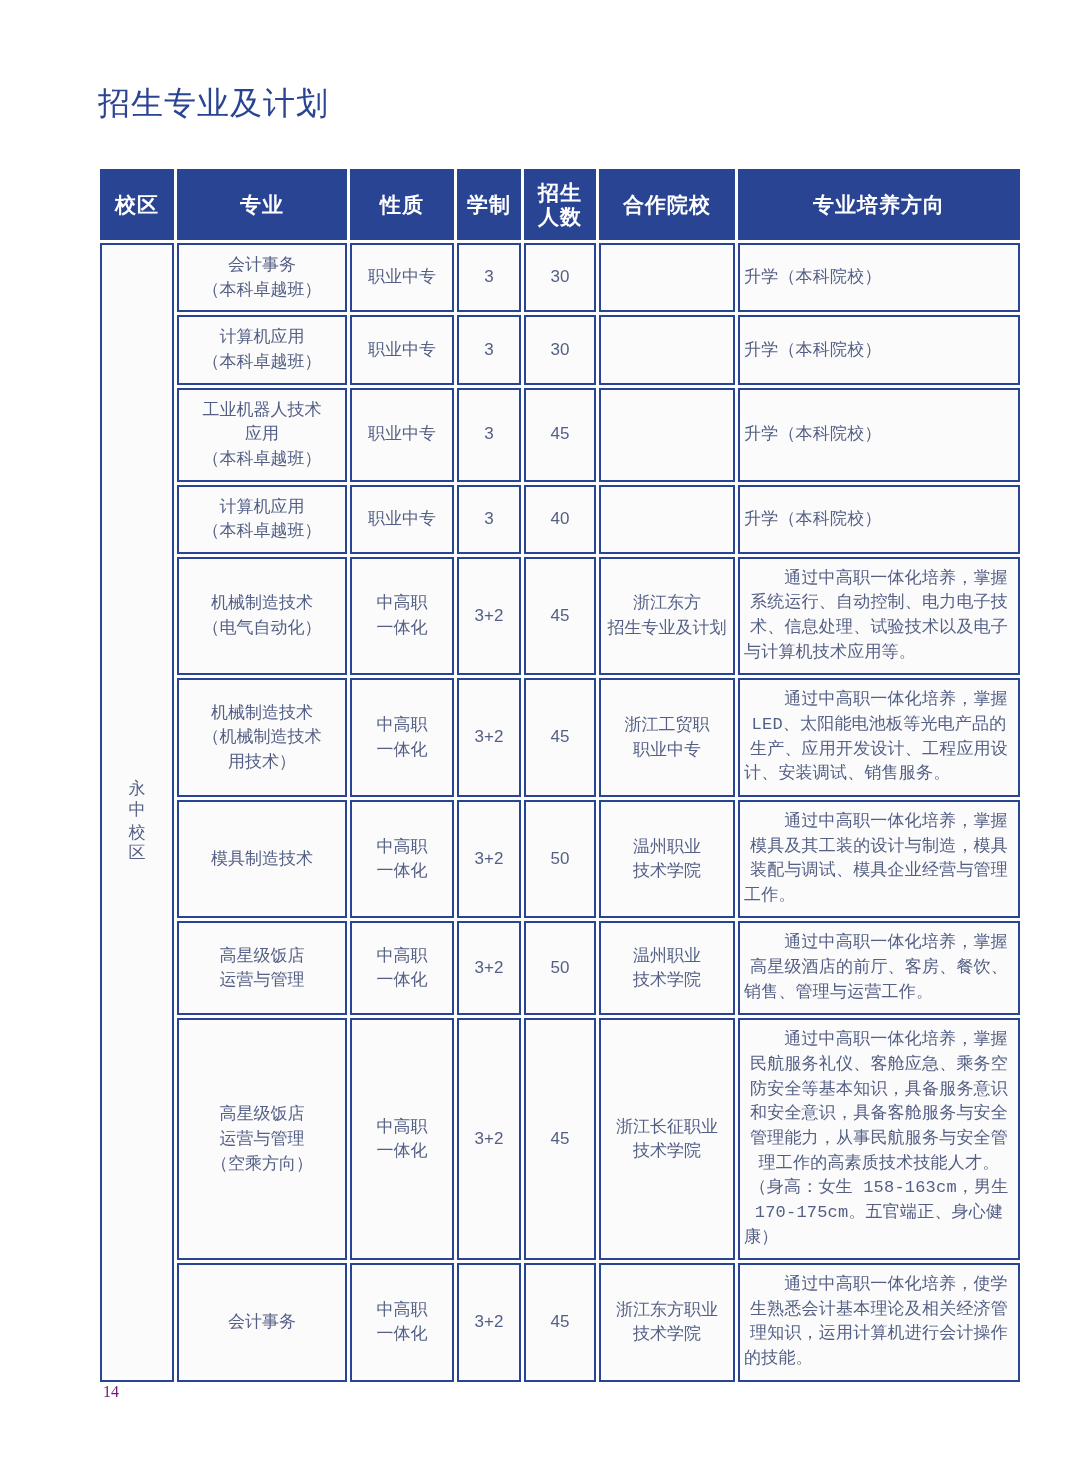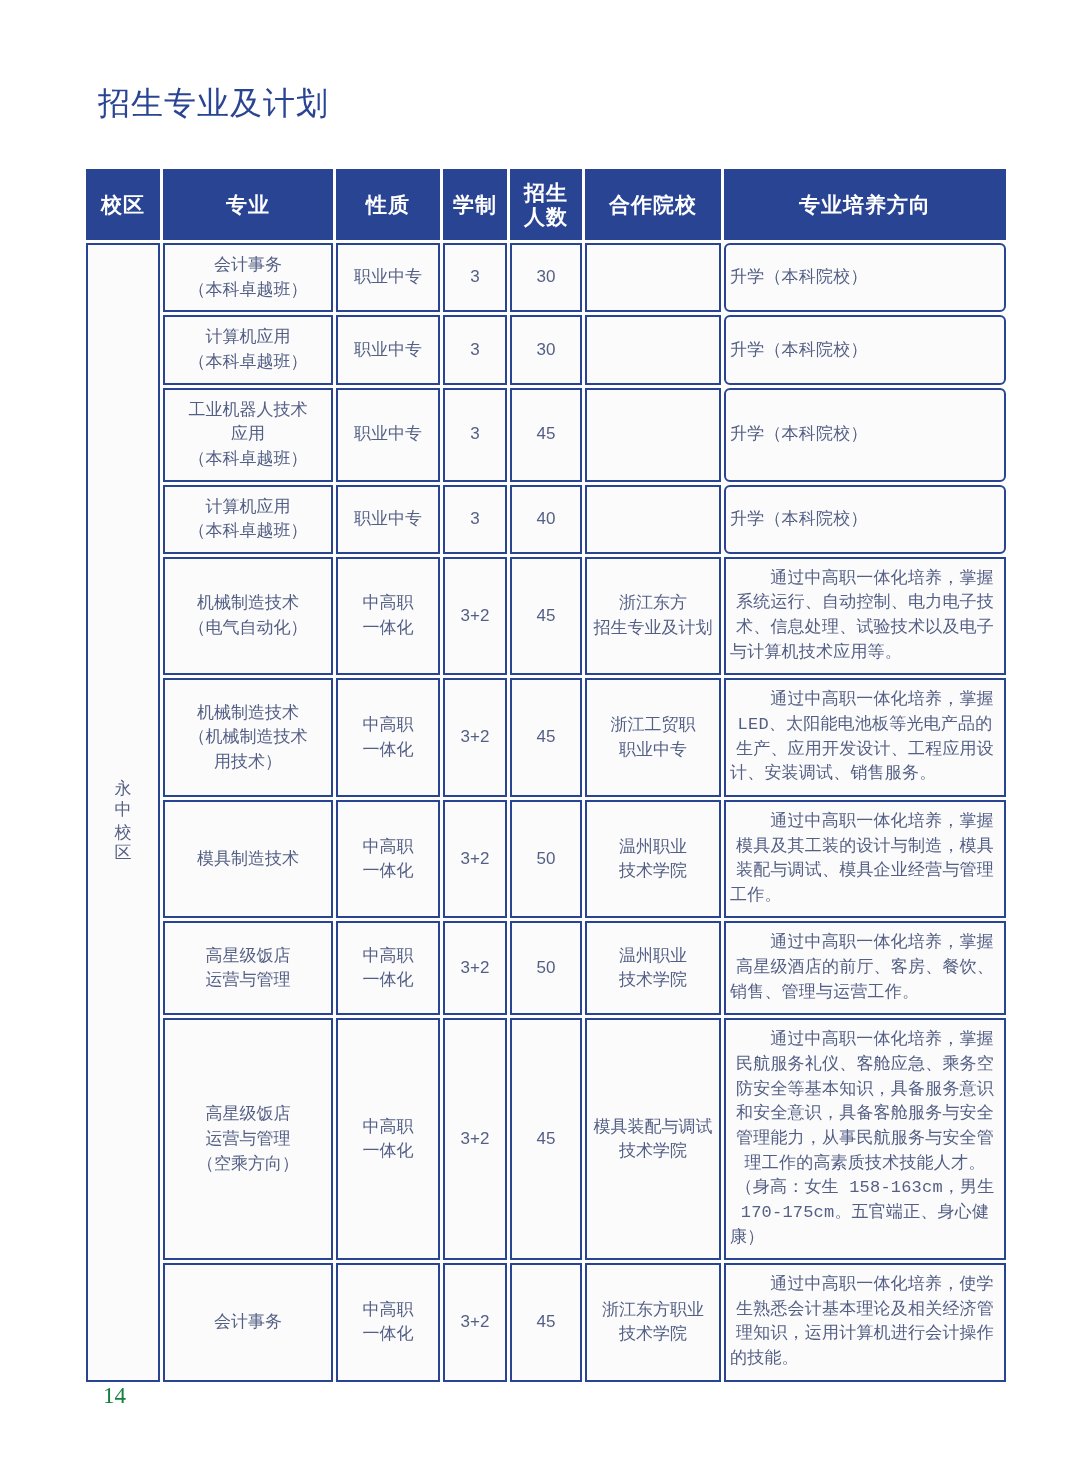--- a/index.html
+++ b/index.html
@@ -31,21 +31,21 @@
     font-weight: normal;
     color: #2a4494;
     letter-spacing: 1px;
     line-height: 1.1;
     white-space: nowrap;
   }
 
   
   .table-wrap {
     position: absolute;
-    left: 83px;
+    left: 97px;
     top: 166px;
     width: 914px;
   }
 
   table.plan {
     border-collapse: separate;
     border-spacing: 3px 3px;
     width: 914px;
     table-layout: fixed;
   }
@@ -109,34 +109,33 @@
     letter-spacing: 0.2px;
   }
   .dir-text {
     display: block;
     text-indent: 2em;
     font-family: Liberation Mono, monospace;
   }
   td.dir-center {
     text-align: center;
     font-size: 17px;
-    border-radius: 6px;
   }
 
   .major-text, .nature-text, .partner-text {
     display: block;
   }
 
   
   .page-number {
     position: absolute;
     left: 103px;
     top: 1383px;
-    font-size: 23px;
-    color: #15803d;
+    font-size: 16px;
+    color: #701a75;
     font-family: "Liberation Serif", "DejaVu Serif", serif;
   }
 </style>
 </head>
 <body>
 
 <div class="page">
 
   <div class="page-title">招生专业及计划</div>
 
@@ -303,21 +302,21 @@
               <span class="major-text">运营与管理</span>
               <span class="major-text">（空乘方向）</span>
             </td>
             <td>
               <span class="major-text">中高职</span>
               <span class="major-text">一体化</span>
             </td>
             <td>3+2</td>
             <td>45</td>
             <td>
-              <span class="major-text">模具装配与调试</span>
+              <span class="major-text">浙江长征职业</span>
               <span class="major-text">技术学院</span>
             </td>
             <td class="dir-cell">
               <span class="dir-text">通过中高职一体化培养，掌握民航服务礼仪、客舱应急、乘务空防安全等基本知识，具备服务意识和安全意识，具备客舱服务与安全管理能力，从事民航服务与安全管理工作的高素质技术技能人才。（身高：女生 158-163cm，男生 170-175cm。五官端正、身心健康）</span>
             </td>
           </tr>
           <tr>
             <td>
               <span class="major-text">会计事务</span>
             </td>

